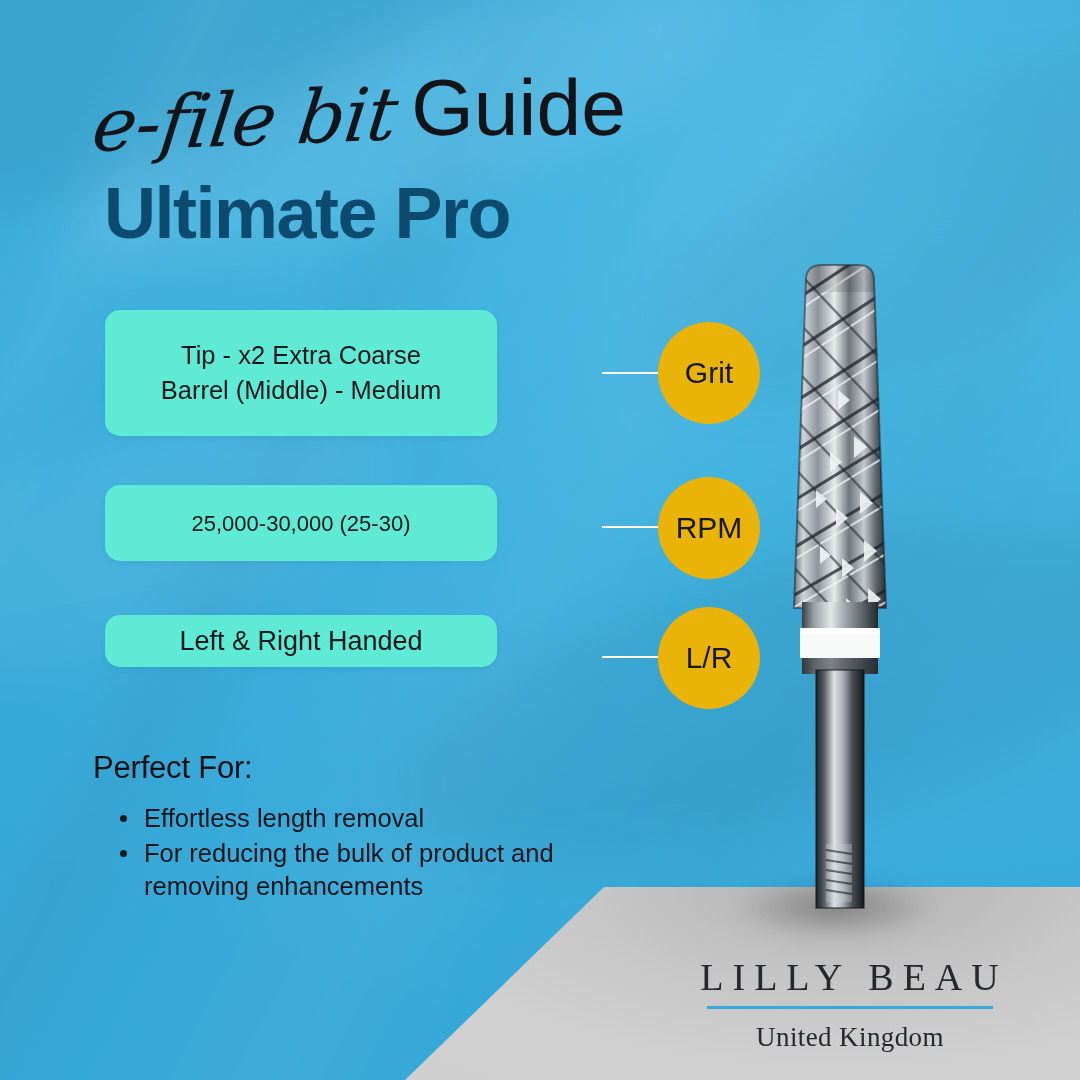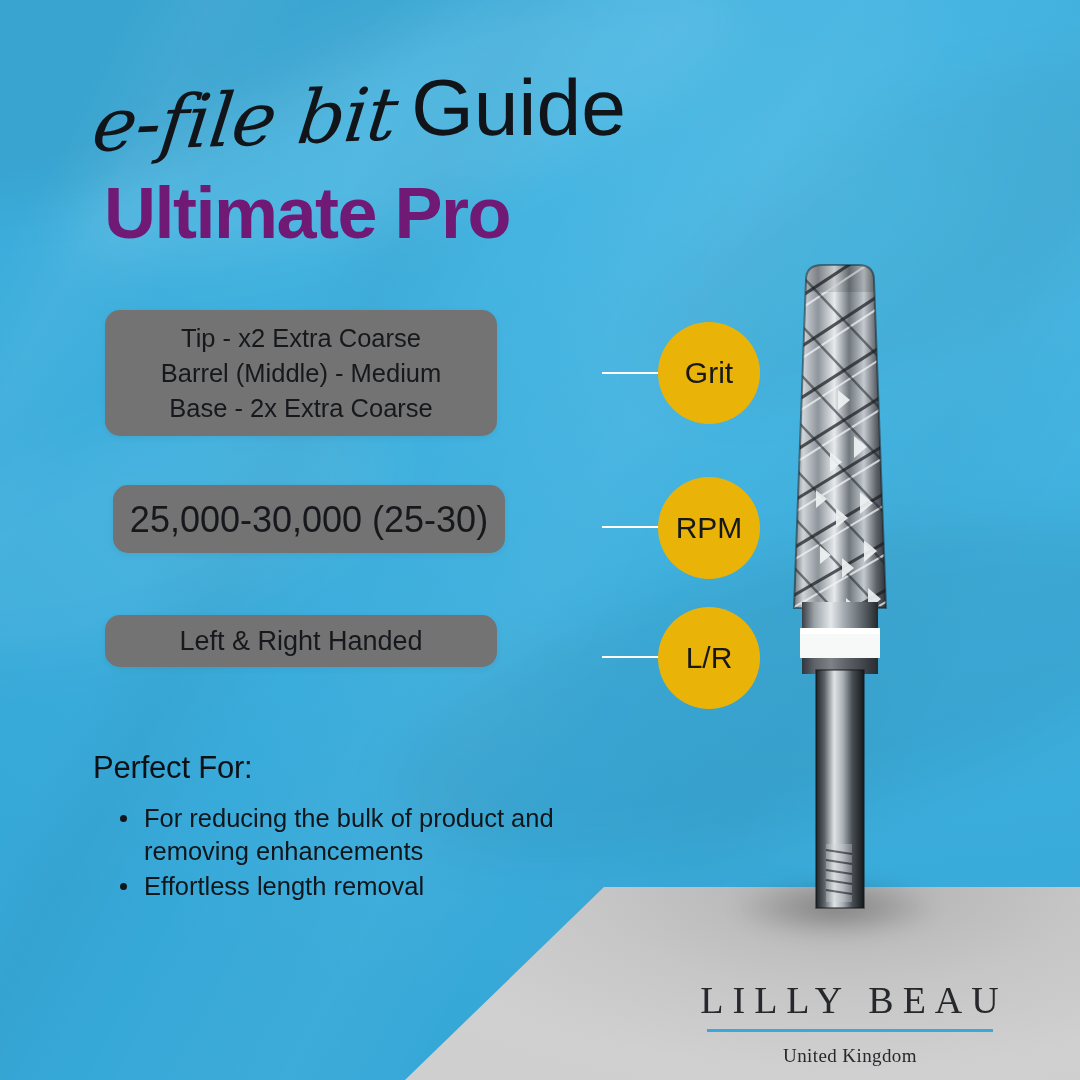--- a/index.html
+++ b/index.html
@@ -79,30 +79,30 @@
     vertical-align: baseline;
   }
   .headline-sub {
     position: absolute;
     left: 104px;
     top: 172px;
     font-family: "Liberation Sans", sans-serif;
     font-weight: 700;
     font-size: 72px;
     letter-spacing: -1.5px;
-    color: #701a75;
+    color: #0c4a6e;
     white-space: nowrap;
   }
 
   
   .spec-row { position: absolute; left: 105px; }
   .spec-card {
     position: absolute;
     left: 0;
-    background: #737373;
+    background: #5eead4;
     border-radius: 15px;
     box-shadow: 0 2px 6px rgba(0,0,0,0.06);
     width: 392px;
     box-sizing: border-box;
     display: flex;
     flex-direction: column;
     align-items: center;
     justify-content: center;
     text-align: center;
     color: #16181c;
@@ -130,21 +130,21 @@
     color: #16181c;
     font-size: 30px;
     font-weight: 400;
     left: 553px;
   }
 
   #row-grit .spec-card   { top: 310px; height: 126px; }
   #row-grit .spec-connector { top: 372px; }
   #row-grit .spec-badge  { top: 322px; }
 
-  #row-rpm .spec-card    { top: 485px; height: 68px; font-size: 36px; margin-left: 8px; }
+  #row-rpm .spec-card    { top: 485px; height: 76px; font-size: 22px; }
   #row-rpm .spec-connector { top: 526px; }
   #row-rpm .spec-badge   { top: 477px; }
 
   #row-lr .spec-card     { top: 615px; height: 52px; font-size: 27px; }
   #row-lr .spec-connector{ top: 656px; }
   #row-lr .spec-badge    { top: 607px; }
 
   
   .perfect-title {
     position: absolute;
@@ -195,39 +195,38 @@
     filter: blur(9px);
   }
 
   
   .logo-wrap {
     position: absolute;
     left: 690px;
     top: 955px;
     width: 320px;
     text-align: center;
-    margin-top: 23px;
   }
   .logo-name {
     font-family: "Liberation Serif", serif;
     font-size: 38px;
     letter-spacing: 9px;
     color: #26282b;
     white-space: nowrap;
     padding-left: 8px;
   }
   .logo-rule {
     height: 3px;
     background: #3aa8dc;
     margin: 7px auto 0 auto;
     width: 286px;
   }
   .logo-sub {
     font-family: "Liberation Serif", serif;
-    font-size: 19px;
+    font-size: 27px;
     color: #26282b;
     margin-top: 13px;
     letter-spacing: 0.4px;
   }
 
   
   .bit { position: absolute; left: 760px; top: 240px; width: 200px; height: 700px; }
   .bit svg { display: block; }
 </style>
 </head>
@@ -245,21 +244,20 @@
 
   <div class="headline-script">
     <span>e-file bit</span><span class="headline-plain">Guide</span>
   </div>
   <div class="headline-sub">Ultimate Pro</div>
 
   <div class="spec-row" id="row-grit">
     <div class="spec-card">
       <span>Tip - x2 Extra Coarse</span>
       <span>Barrel (Middle) - Medium</span>
-      <span>Base - 2x Extra Coarse</span>
     </div>
     <div class="spec-connector"></div>
     <div class="spec-badge">Grit</div>
   </div>
 
   <div class="spec-row" id="row-rpm">
     <div class="spec-card">
       <span>25,000-30,000 (25-30)</span>
     </div>
     <div class="spec-connector"></div>
@@ -271,25 +269,25 @@
       <span>Left &amp; Right Handed</span>
     </div>
     <div class="spec-connector"></div>
     <div class="spec-badge">L/R</div>
   </div>
 
   <div class="perfect-title">Perfect For:</div>
   <ul class="perfect-list">
     <li>
       <span class="dot"></span>
-      <span>For reducing the bulk of product and removing enhancements</span>
+      <span>Effortless length removal</span>
     </li>
     <li>
       <span class="dot"></span>
-      <span>Effortless length removal</span>
+      <span>For reducing the bulk of product and removing enhancements</span>
     </li>
   </ul>
 
   <div class="grey-panel"></div>
   <div class="panel-shadow"></div>
 
   <div class="bit">
     <svg width="200" height="700" viewBox="0 0 200 700" xmlns="http://www.w3.org/2000/svg">
       <defs>
         <linearGradient id="steelHead" x1="0" y1="0" x2="1" y2="0">

